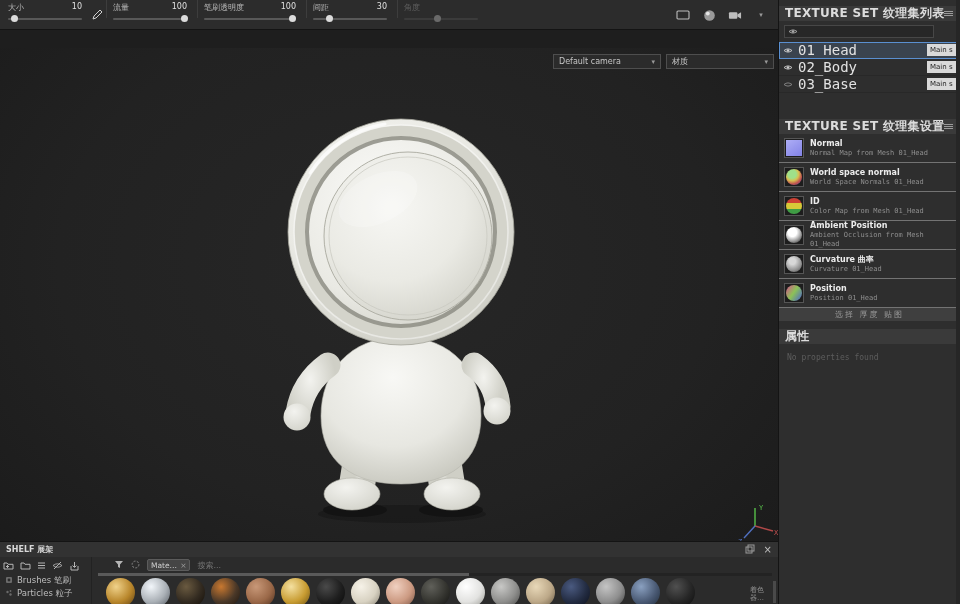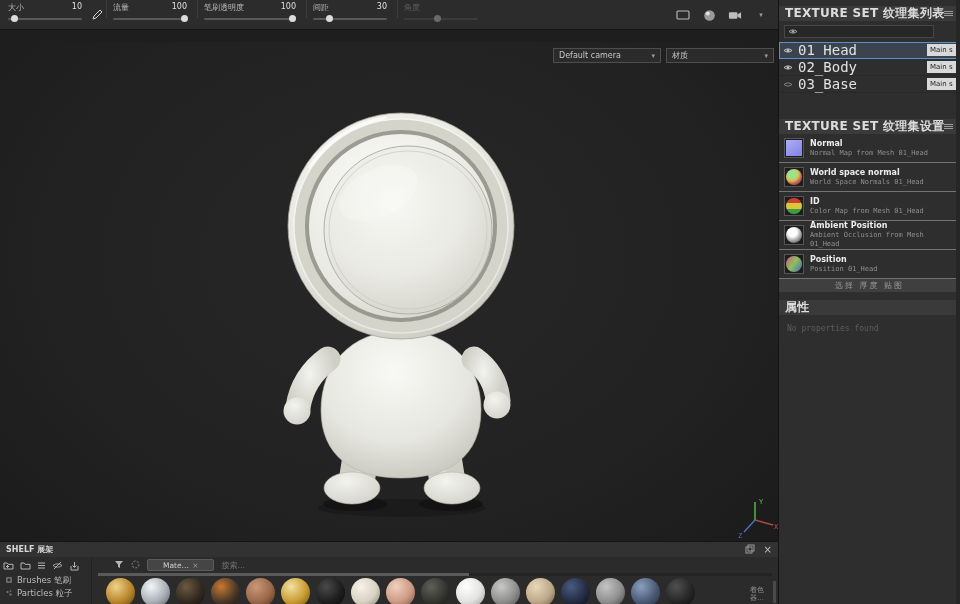--- a/index.html
+++ b/index.html
@@ -23,21 +23,21 @@
   .tg-top .val { color:#e0e0e0; }
   .slider { position:relative; height:2px; background:#585858; border-radius:1px; margin-top:6px; }
   .handle { position:absolute; top:-3px; width:7px; height:7px; background:#dcdcdc; border-radius:50%; }
   .tsep { width:1px; height:18px; background:#3d3d3d; flex:none; margin:0 2px; }
   .pencil { width:14px; flex:none; display:flex; align-items:center; justify-content:center; }
   .tb-right { position:absolute; right:10px; top:8px; display:flex; gap:12px; align-items:center; }
   .tb-icon { width:14px; height:14px; display:flex; align-items:center; justify-content:center; }
 
   
   .viewport {
-    position:absolute; left:0; top:42px; width:778px; height:510px;
+    position:absolute; left:0; top:48px; width:778px; height:510px;
     background:radial-gradient(ellipse at 50% 42%, #272727 0%, #222222 60%, #1b1b1b 100%);
     overflow:hidden;
   }
   .vp-select {
     position:absolute; top:6px; height:15px; width:108px;
     background:#2b2b2b; border:1px solid #4e4e4e; color:#c6c6c6;
     font-size:8px; display:flex; align-items:center; justify-content:space-between;
     padding:0 5px;
   }
   .vp-select .chev { color:#9a9a9a; font-size:7px; }
@@ -111,21 +111,21 @@
   .shelf-title { font-size:8px; font-weight:bold; color:#d8d8d8; }
   .sh-icons { display:flex; gap:9px; align-items:center; }
   .shelf-body { display:flex; height:48px; }
   .shelf-left { width:92px; flex:none; border-right:1px solid #222; padding:2px 3px; }
   .strip { display:flex; gap:6px; align-items:center; height:15px; }
   .shelf-item { display:flex; align-items:center; gap:4px; height:13px; color:#bdbdbd; font-size:8.5px; padding-left:2px; }
   .shelf-main { flex:1; position:relative; }
   .filter-row { height:16px; display:flex; align-items:center; gap:7px; padding:0 6px 0 22px; }
   .tag {
     background:#454545; border:1px solid #5c5c5c; border-radius:2px;
-    font-size:7.5px; color:#cfcfcf; padding:0 15px; display:flex; gap:3px; align-items:center; height:12px;
+    font-size:7.5px; color:#cfcfcf; padding:0 3px; display:flex; gap:3px; align-items:center; height:12px;
   }
   .tag .x { color:#9a9a9a; }
   .search-input {
     background:transparent; border:none; outline:none; color:#9a9a9a;
     font-size:8px; width:90px; font-family:"DejaVu Sans", sans-serif;
   }
   .hscroll { height:3px; background:#232323; margin:0 6px; position:relative; }
   .hscroll .hthumb { position:absolute; left:0; top:0; height:3px; width:55%; background:#5a5a5a; }
   .spheres { display:flex; gap:6px; padding:2px 0 0 14px; }
   .sphere { width:29px; height:29px; border-radius:50%; flex:none; }
@@ -376,20 +376,29 @@
       <div class="map-sub">Color Map from Mesh 01_Head</div>
     </span>
   </div>
   <div class="map-row">
     <span class="map-thumb t-ao">
         <span class="ball"></span>
       </span>
     <span>
       <div class="map-title">Ambient Position</div>
       <div class="map-sub">Ambient Occlusion from Mesh 01_Head</div>
+    </span>
+  </div>
+  <div class="map-row">
+    <span class="map-thumb t-curv">
+        <span class="ball"></span>
+      </span>
+    <span>
+      <div class="map-title">Curvature 曲率</div>
+      <div class="map-sub">Curvature 01_Head</div>
     </span>
   </div>
   <div class="map-row">
     <span class="map-thumb t-pos">
         <span class="ball"></span>
       </span>
     <span>
       <div class="map-title">Position</div>
       <div class="map-sub">Position 01_Head</div>
     </span>

